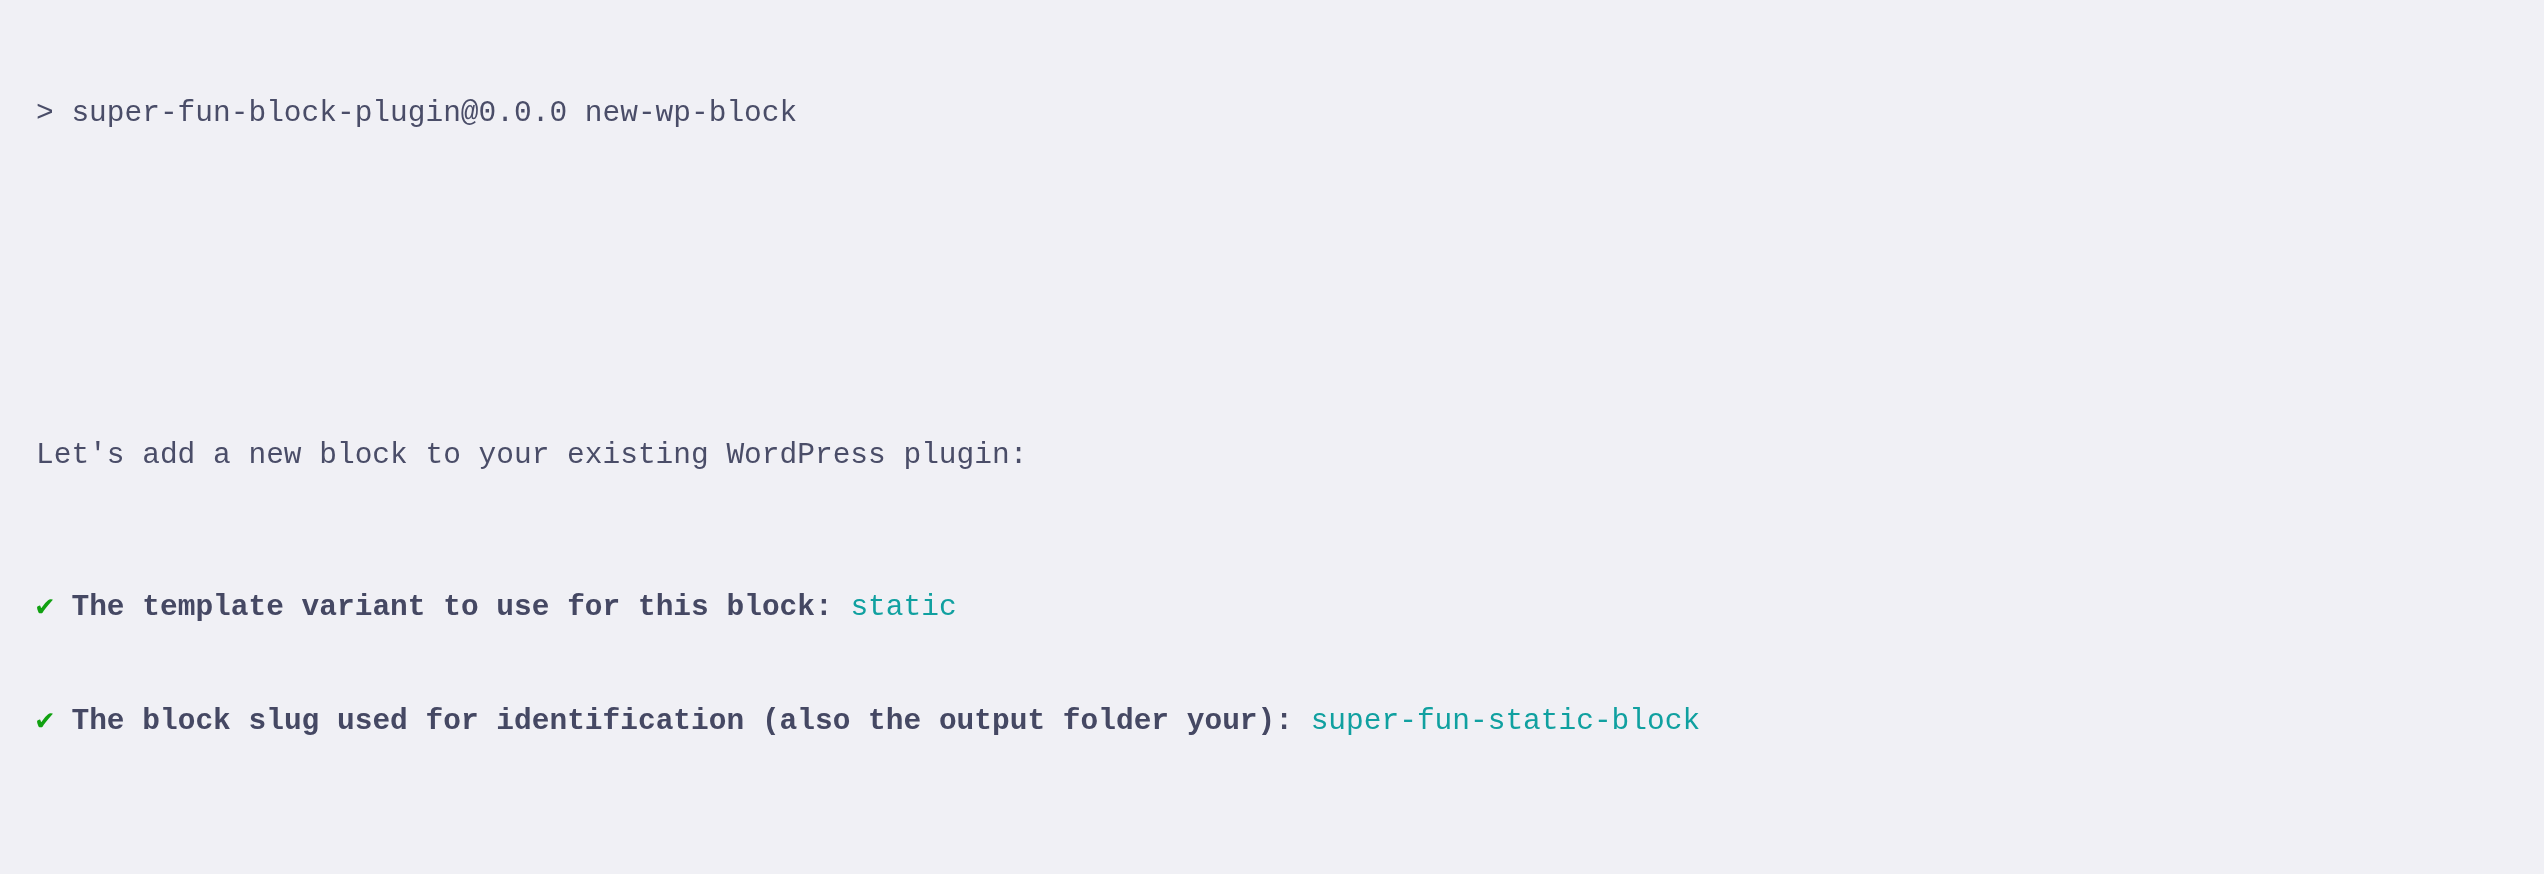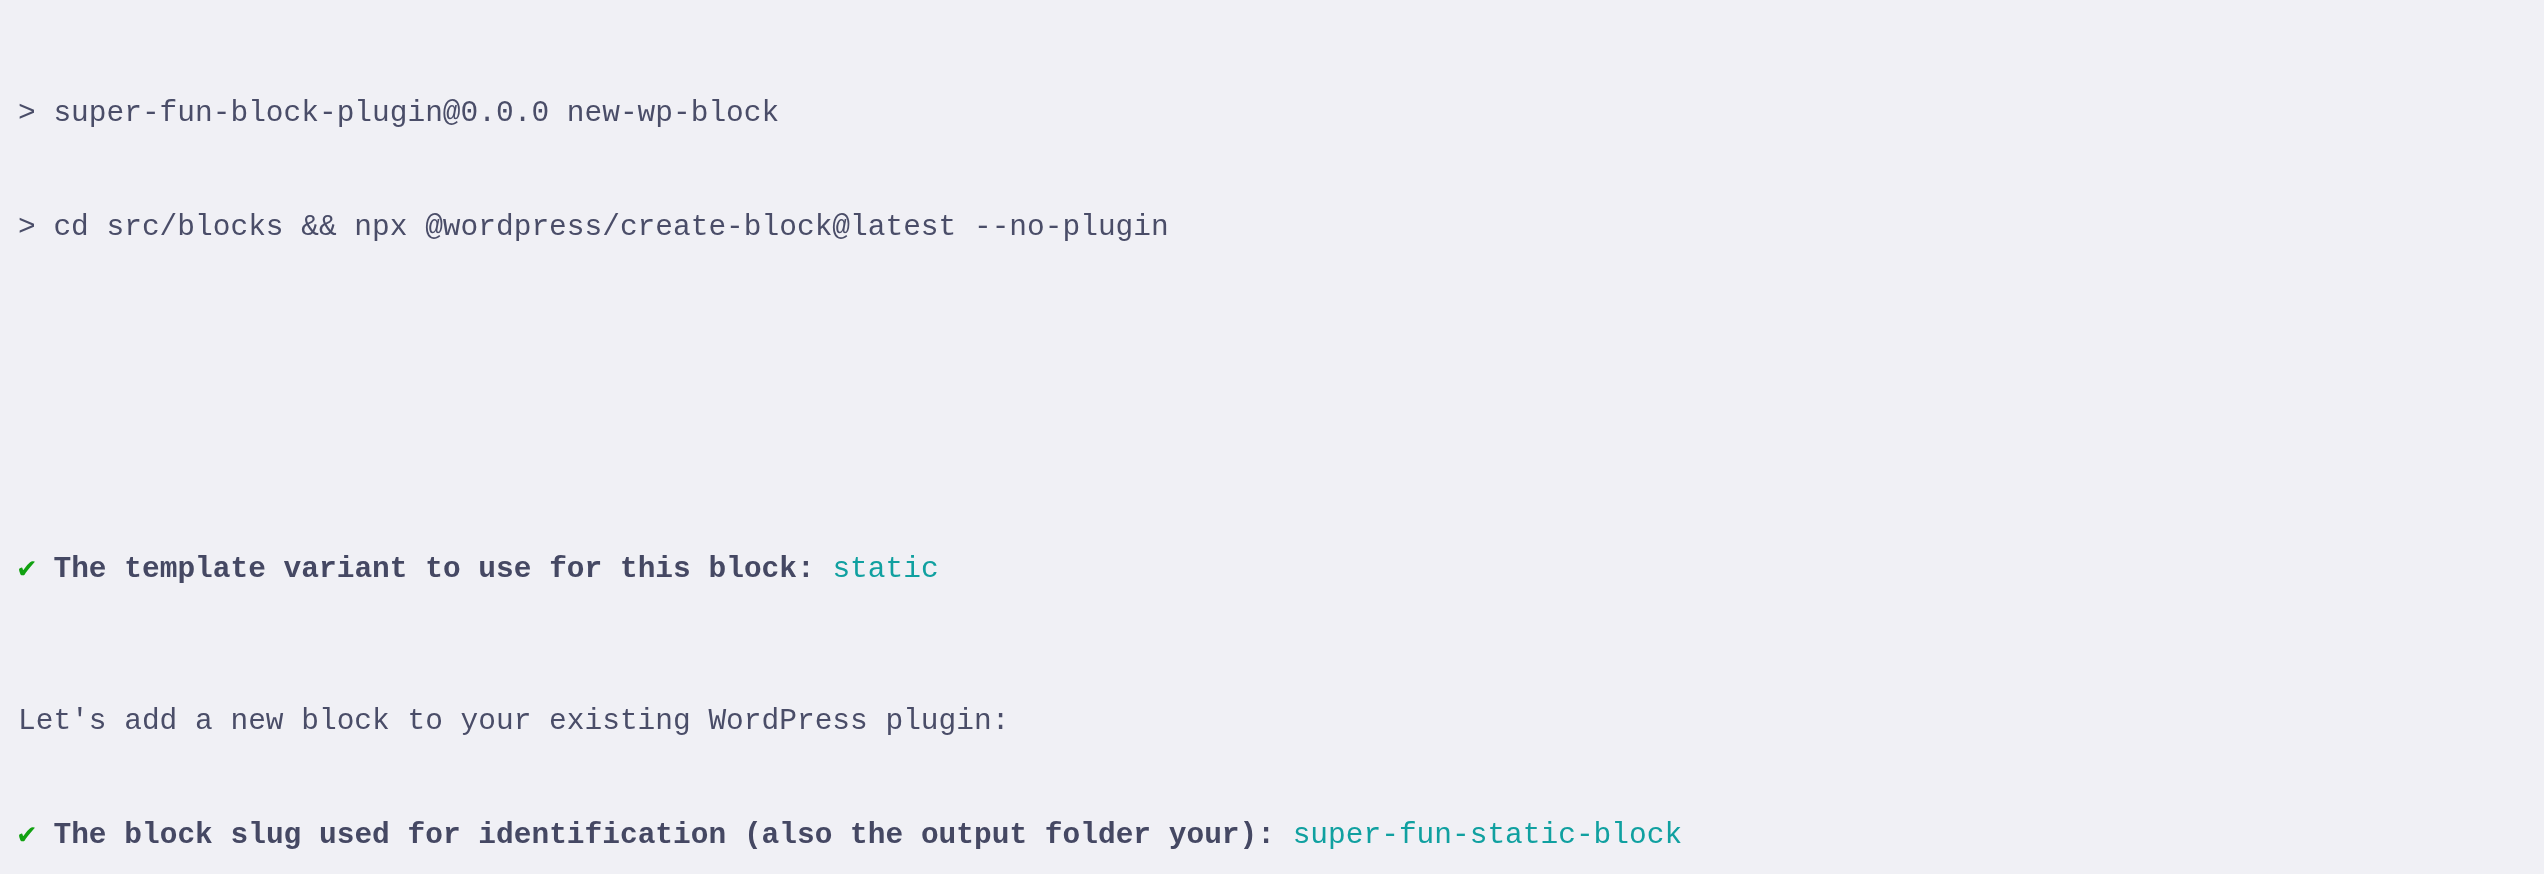--- a/index.html
+++ b/index.html
@@ -8,44 +8,43 @@
       width: 2544px;
       height: 874px;
       background: #f0f0f5;
       overflow: hidden;
     }
     .terminal {
       position: relative;
       width: 2544px;
       height: 874px;
       box-sizing: border-box;
-      padding: 18px 0 0 18px;
+      padding: 18px 0 0 36px;
       font-family: "Liberation Mono", "DejaVu Sans Mono", monospace;
       font-size: 29.5px;
       line-height: 38px;
       color: #4a4d68;
       white-space: pre;
     }
     .line { height: 38px; }
     .blank { height: 38px; }
     .bold { font-weight: bold; color: #454863; }
     .check { color: #11a111; font-weight: bold; }
     .answer-cyan { color: #10a0a0; font-weight: normal; }
   </style>
 </head>
 <body>
 
 <div class="terminal">
   <div class="line"><span>&gt;</span> <span>super-fun-block-plugin@0.0.0 new-wp-block</span></div>
-  <div class="line"><span>&gt;</span> <span>cd src/blocks &amp;&amp; npx @wordpress/create-block@latest --no-plugin</span></div>
   <div class="blank"></div>
   <div class="blank"></div>
+  <div class="line">Let's add a new block to your existing WordPress plugin:</div>
+
   <div class="line bold"><span class="check">✔</span> <span>The template variant to use for this block:</span> <span class="answer-cyan">static</span></div>
-
-  <div class="line">Let's add a new block to your existing WordPress plugin:</div>
   <div class="line bold"><span class="check">✔</span> <span>The block slug used for identification (also the output folder your):</span> <span class="answer-cyan">super-fun-static-block</span></div>
   
   
   
   
   
   
 
   
   

